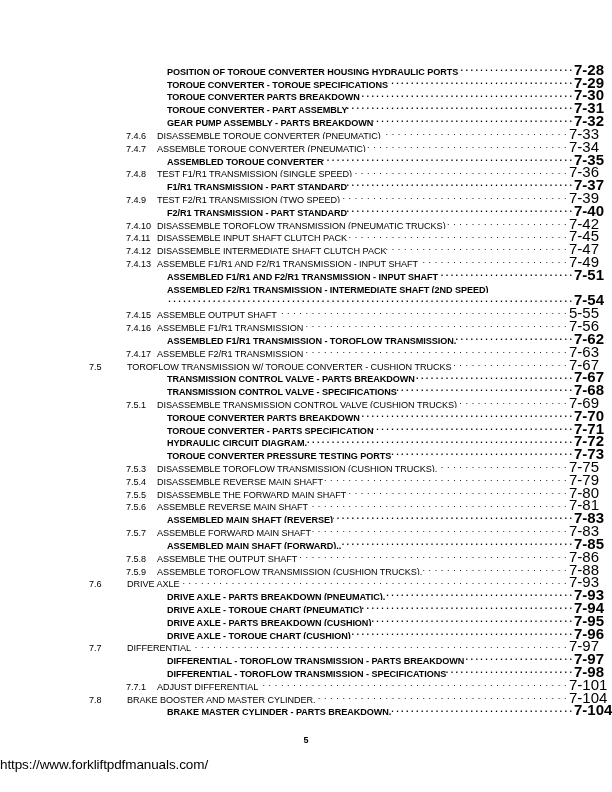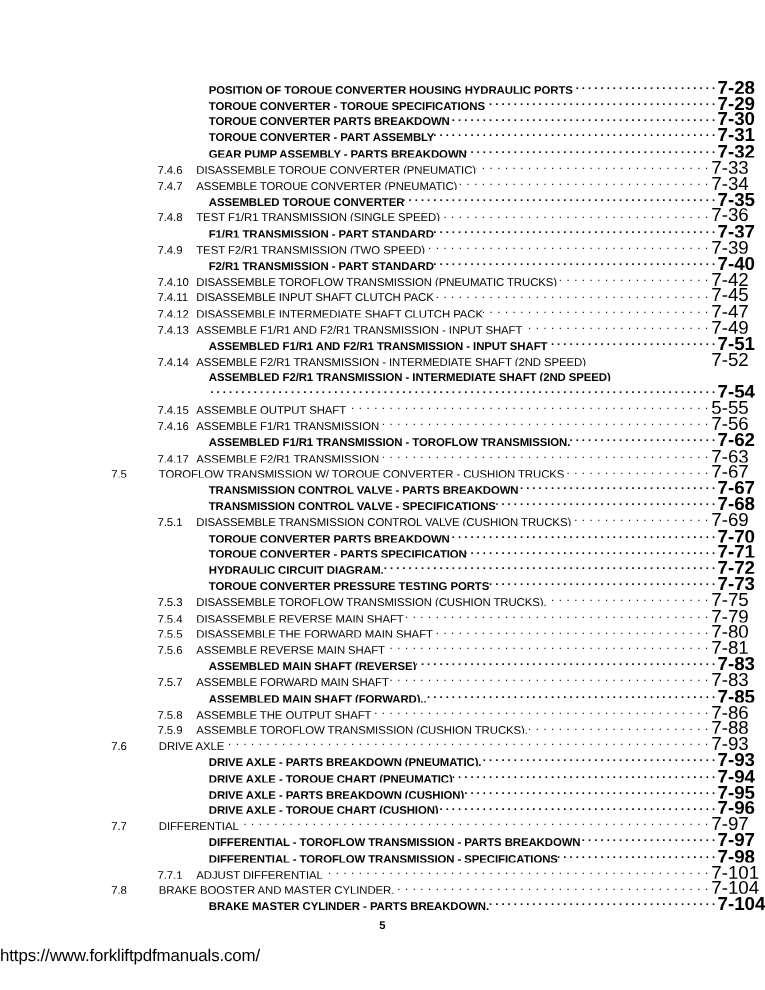--- a/index.html
+++ b/index.html
@@ -205,26 +205,20 @@
       <span class="num lvl3">7.4.13</span>
       <span class="title">ASSEMBLE F1/R1 AND F2/R1 TRANSMISSION - INPUT SHAFT</span>
       <span class="leader"></span>
       <span class="page">7-49</span>
     </div>
     <div class="toc-row bold indent-bold">
       <span class="title">ASSEMBLED F1/R1 AND F2/R1 TRANSMISSION - INPUT SHAFT</span>
       <span class="leader"></span>
       <span class="page">7-51</span>
     </div>
-    <div class="toc-row reg nodots">
-      <span class="num lvl3">7.4.14</span>
-      <span class="title">ASSEMBLE F2/R1 TRANSMISSION - INTERMEDIATE SHAFT (2ND SPEED)</span>
-      <span class="leader"></span>
-      <span class="page">7-52</span>
-    </div>
     <div class="toc-row bold nodots indent-bold">
       <span class="title">ASSEMBLED F2/R1 TRANSMISSION - INTERMEDIATE SHAFT (2ND SPEED)</span>
       <span class="leader"></span>
       <span class="page"></span>
     </div>
     <div class="toc-row bold controw">
       <span class="title"></span>
       <span class="leader"></span>
       <span class="page">7-54</span>
     </div>

